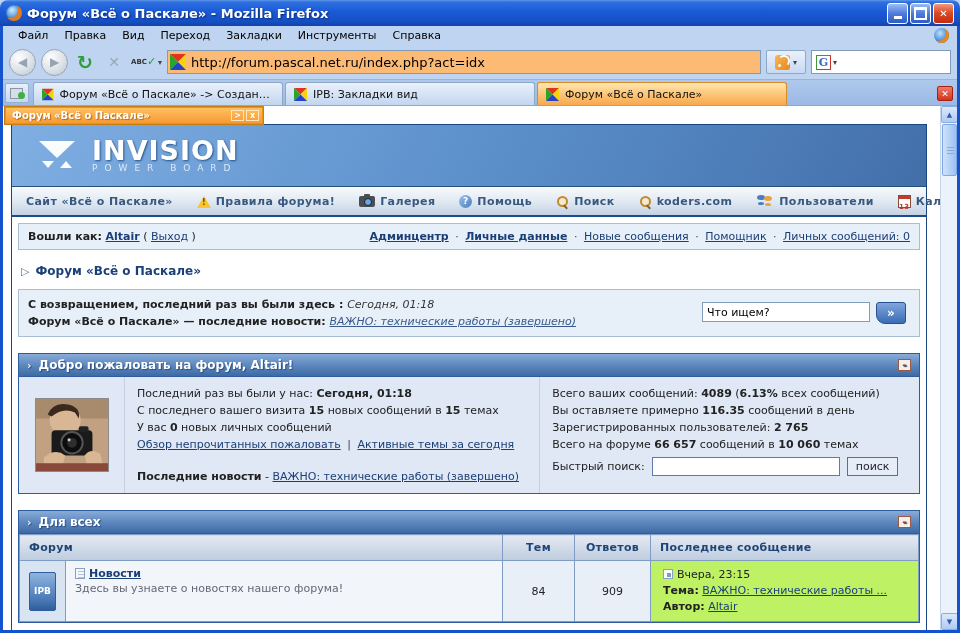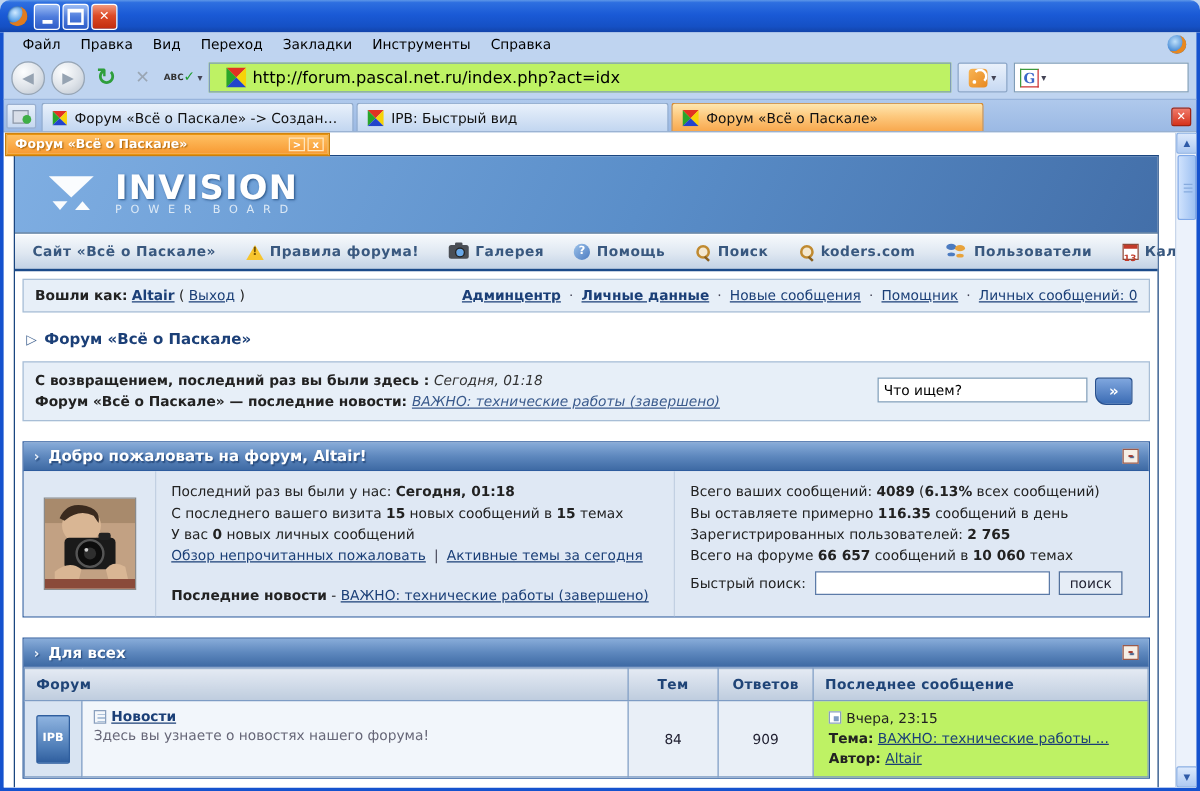--- a/index.html
+++ b/index.html
@@ -37,21 +37,21 @@
   .navcirc{width:27px;height:27px;border-radius:50%;border:1px solid #97A5B4;flex:0 0 27px;
     background:radial-gradient(circle at 35% 30%,#FDFEFF 0%,#DDE2E8 55%,#BAC3CE 100%);
     display:flex;align-items:center;justify-content:center;color:#96A3B2;font-size:12px;}
   .tbtn{width:24px;height:24px;display:flex;align-items:center;justify-content:center;flex:0 0 24px;}
   .reload-g{color:#2E9E3C;font-size:19px;font-weight:bold;}
   .stop-g{color:#9AA6B4;font-size:14px;font-weight:bold;}
   .spell{display:flex;align-items:center;line-height:8px;width:22px;}
   .spell .abc{font-size:7px;font-weight:bold;color:#333;}
   .spell .chk{color:#1E9E2E;font-size:11px;font-weight:bold;}
   .caret{color:#445;font-size:8px;}
-  .urlbox{flex:1;height:24px;background:#bef264;border:1px solid #7F9DB9;display:flex;align-items:center;gap:5px;padding:0 13px;}
+  .urlbox{flex:1;height:24px;background:#fdba74;border:1px solid #7F9DB9;display:flex;align-items:center;gap:5px;padding:0 2px;}
   .urlbox input{border:none;outline:none;flex:1;font-size:13px;font-family:inherit;color:#000;background:transparent;}
   .rssbtn{height:24px;width:40px;border:1px solid #8FA8C8;border-radius:2px;display:flex;align-items:center;justify-content:center;gap:3px;
     background:linear-gradient(180deg,#EAF1FB 0%,#C7D9F2 100%);}
   .rss{width:15px;height:15px;border-radius:3px;background:linear-gradient(135deg,#F8B554,#E8881F);position:relative;}
   .rss::before{content:"";position:absolute;left:3px;bottom:3px;width:3px;height:3px;border-radius:50%;background:#fff;}
   .rss::after{content:"";position:absolute;left:3px;bottom:3px;width:8px;height:8px;border:2px solid transparent;
     border-top:2px solid #fff;border-right:2px solid #fff;border-radius:50%;}
   .gsearch{width:140px;height:24px;background:#fff;border:1px solid #7F9DB9;display:flex;align-items:center;padding:0 4px;gap:2px;}
   .gbox{width:15px;height:15px;border:1px solid #3C9A3C;border-right-color:#C33;border-bottom-color:#C33;
     color:#3A66C8;font-weight:bold;font-size:11px;line-height:13px;text-align:center;font-family:"DejaVu Serif",serif;}
@@ -172,20 +172,21 @@
   .pstico{display:inline-block;width:10px;height:10px;border:1px solid #8AA0BE;background:#fff;margin-right:4px;vertical-align:-1px;position:relative;}
   .pstico::after{content:"";position:absolute;right:1px;bottom:1px;width:4px;height:4px;background:#7E9CC4;}
 </style>
 </head>
 <body>
 
 <div class="win">
 
   <div class="titlebar">
     <span class="ff-ico"></span>
+    <span class="titletext">Форум «Всё о Паскале» - Mozilla Firefox</span>
     <span class="winbtns">
       <span class="wbtn min"></span>
       <span class="wbtn max"></span>
       <span class="wbtn close">✕</span>
     </span>
   </div>
 
   <div class="frame">
 
     <div class="menubar">
@@ -248,21 +249,21 @@
         </svg>
         <span class="lbl">Форум «Всё о Паскале» -&gt; Создание но...</span>
       </span>
       <span class="tab">
         <svg width="13" height="13" viewBox="0 0 16 16">
           <polygon points="0,0 16,0 8,8" fill="#E23222"></polygon>
             <polygon points="0,0 0,16 8,8" fill="#2AA52A"></polygon>
           <polygon points="16,0 16,16 8,8" fill="#F7D308"></polygon>
             <polygon points="0,16 16,16 8,8" fill="#2244CC"></polygon>
         </svg>
-        <span class="lbl">IPB: Быстрый вид</span>
+        <span class="lbl">IPB: Закладки вид</span>
       </span>
       <span class="tab active">
         <svg width="13" height="13" viewBox="0 0 16 16">
           <polygon points="0,0 16,0 8,8" fill="#E23222"></polygon>
             <polygon points="0,0 0,16 8,8" fill="#2AA52A"></polygon>
           <polygon points="16,0 16,16 8,8" fill="#F7D308"></polygon>
             <polygon points="0,16 16,16 8,8" fill="#2244CC"></polygon>
         </svg>
         <span class="lbl">Форум «Всё о Паскале»</span>
       </span>

